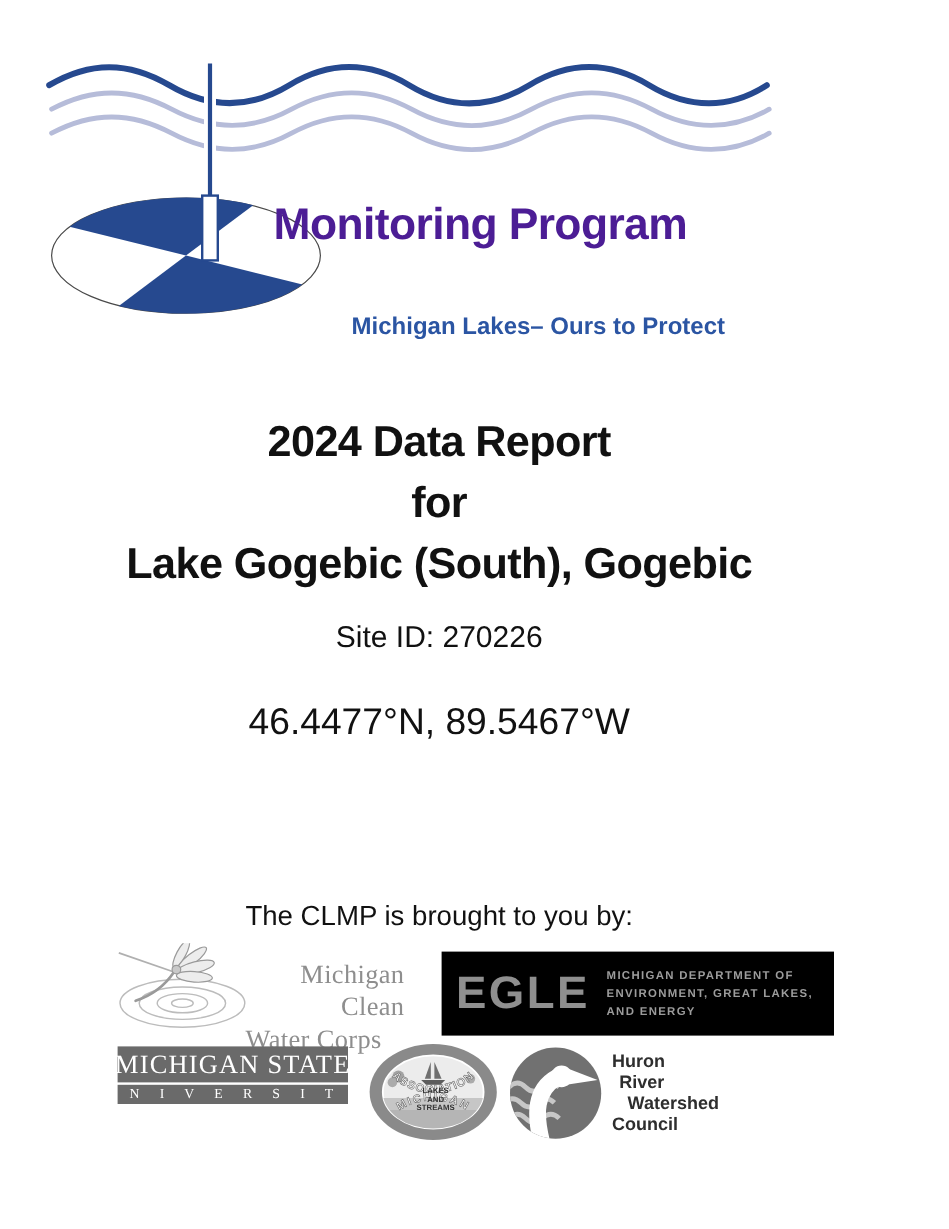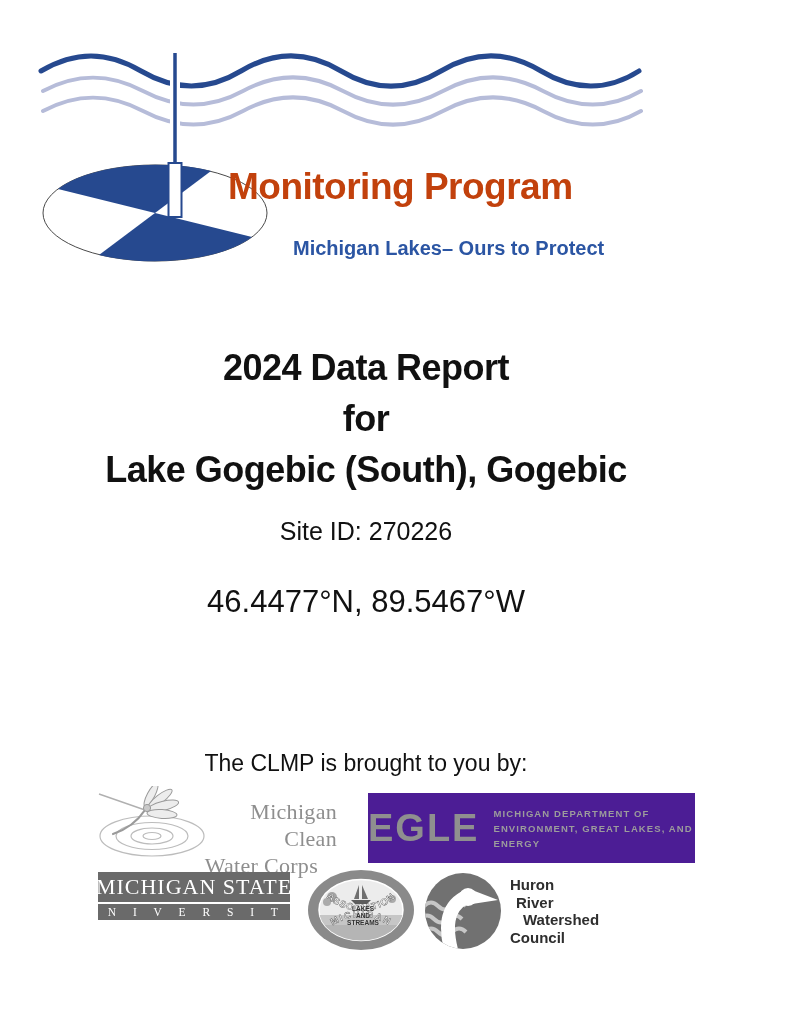--- a/index.html
+++ b/index.html
@@ -5,42 +5,42 @@
   html,body{margin:0;padding:0;background:#fff;}
   .page{position:relative;width:791px;height:1024px;background:#fff;
         font-family:"Liberation Sans",sans-serif;overflow:hidden;}
 
   
   .clmp-logo{position:absolute;left:35px;top:45px;width:616px;height:238px;}
   .clmp-logo svg{position:absolute;left:0;top:0;}
   .logo-name1{position:absolute;left:165px;top:70px;font-size:37px;font-weight:bold;
               color:#26498f;letter-spacing:-0.5px;white-space:nowrap;}
   .logo-name2{position:absolute;left:193px;top:121px;font-size:37px;font-weight:bold;
-              color:#c2410c;letter-spacing:-0.5px;white-space:nowrap;}
-  .logo-tagline{position:absolute;left:258px;top:192px;font-size:20px;font-weight:bold;
+              color:#4c1d95;letter-spacing:-0.5px;white-space:nowrap;}
+  .logo-tagline{position:absolute;left:258px;top:216px;font-size:20px;font-weight:bold;
               color:#2b55a3;white-space:nowrap;}
 
   
   .cover-text{position:absolute;left:0;top:342px;width:732px;text-align:center;color:#111;}
   .cover-title div{font-size:36px;font-weight:bold;line-height:51px;letter-spacing:-0.5px;}
   .site-id{margin-top:22px;font-size:25px;}
   .coords{margin-top:38px;font-size:31px;}
 
   .sponsor-heading{position:absolute;left:0;top:750px;width:732px;text-align:center;
               font-size:23px;color:#111;}
 
   
   .micorps{position:absolute;left:95px;top:786px;width:260px;height:80px;font-family:Liberation Serif, serif;}
   .micorps svg{position:absolute;left:0;top:0;}
   .micorps-text{position:absolute;left:100px;top:12px;width:142px;text-align:right;
               font-size:22px;color:#8e8e8e;line-height:27px;letter-spacing:0.3px;}
   .micorps-text .l2{margin-right:19px;}
 
-  .egle{position:absolute;left:368px;top:793px;width:327px;height:70px;background:#4c1d95;
-        display:flex;align-items:center;box-sizing:border-box;}
+  .egle{position:absolute;left:368px;top:793px;width:327px;height:70px;background:#000000;
+        display:flex;align-items:center;padding-left:12px;box-sizing:border-box;}
   .egle-acronym{font-size:38px;font-weight:bold;color:#8f8f8f;letter-spacing:2px;}
   .egle-dept{margin-left:14px;font-size:9.5px;font-weight:bold;color:#9c9c9c;
         letter-spacing:1.1px;line-height:15px;}
 
   
   .msu{position:absolute;left:98px;top:872px;width:192px;height:48px;background:#6a6a6a;
        color:#fff;display:flex;flex-direction:column;justify-content:center;align-items:center;
        font-family:"Liberation Serif",serif;}
   .msu-line1{font-size:22px;letter-spacing:1px;border-bottom:2px solid #fff;
        padding:0 2px 2px;white-space:nowrap;}

